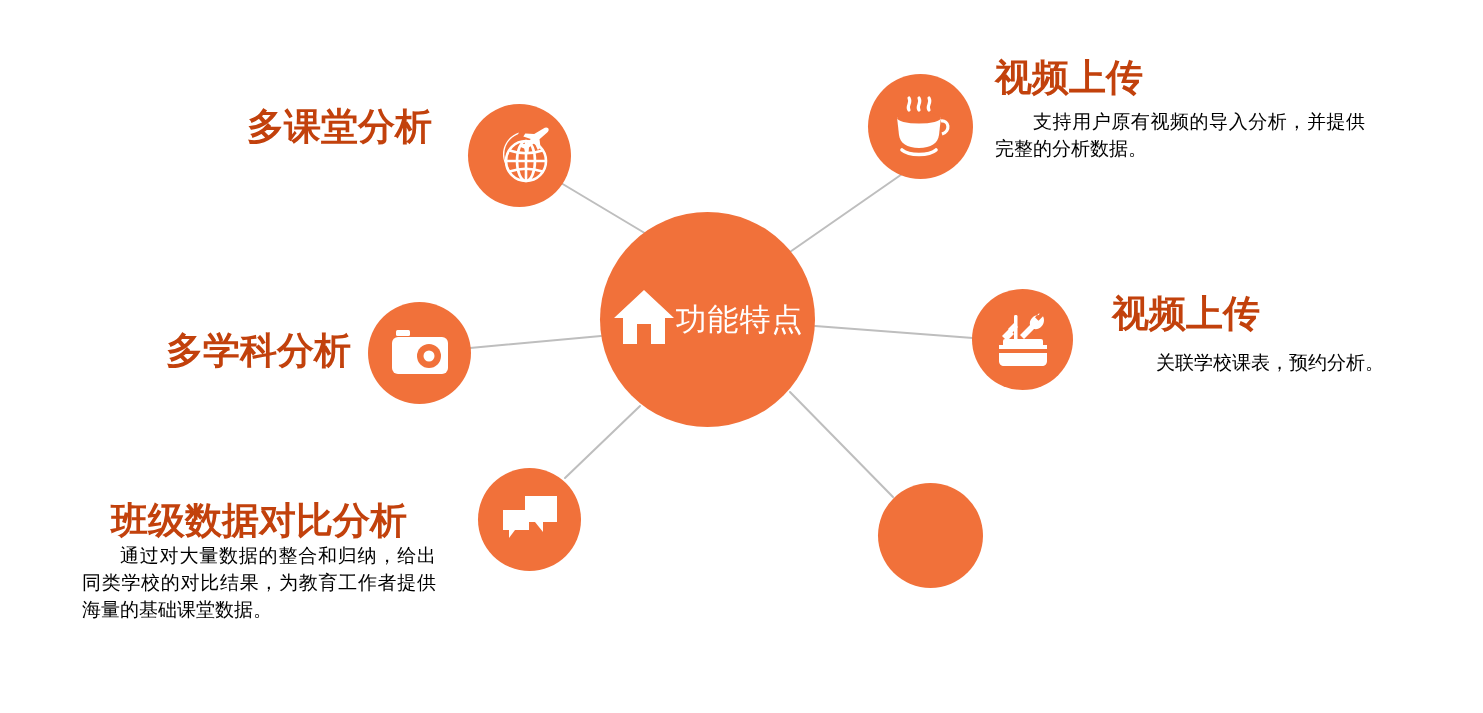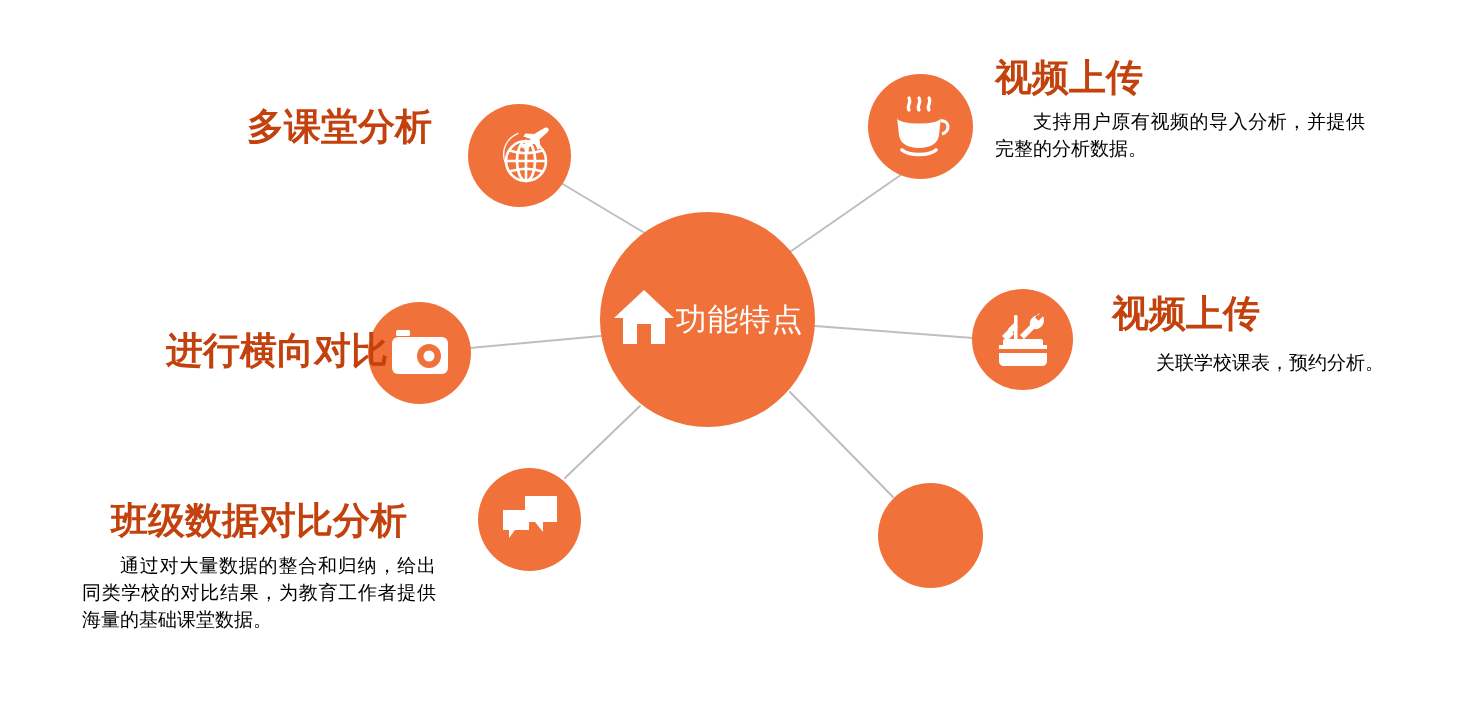--- a/index.html
+++ b/index.html
@@ -79,21 +79,21 @@
     color: #000000;
     text-align: justify;
     text-justify: inter-ideograph;
     text-indent: 2em;
   }
 
   #t-multiclass { left: 247px; top: 106px; }
   #t-subject    { left: 166px; top: 330px; }
   #t-schooldata { left: 82px;  top: 500px; width: 354px; }
   #t-schooldata .node-title { text-align: center; }
-  #t-schooldata .node-desc  { margin-top: 10px; }
+  #t-schooldata .node-desc  { }
 
   #t-video      { left: 995px; top: 57px;  width: 370px; }
   #t-video .node-desc { margin-top: 11px; font-family: Liberation Mono, monospace; }
 
   #t-schedule   { left: 1112px; top: 293px; width: 272px; }
   #t-schedule .node-desc { margin-top: 14px; text-indent: 0; text-align: right; }
 
   #t-classdata  { left: 1012px; top: 500px; width: 360px; }
   #t-classdata .node-desc { margin-top: 10px; }
 </style>
@@ -204,16 +204,16 @@
     <span>
       <svg width="64" height="50" viewBox="0 0 64 50">
         <rect x="8" y="2" width="14" height="6" rx="1.5" fill="#ffffff"></rect>
         <rect x="4" y="9" width="56" height="37" rx="6" fill="#ffffff"></rect>
         <circle cx="41" cy="28" r="12" fill="#F1713A"></circle>
         <circle cx="41" cy="28" r="5.5" fill="#ffffff"></circle>
       </svg>
     </span>
   </div>
   <div class="text-block" id="t-subject">
-    <div class="node-title">进行横向对比</div>
+    <div class="node-title">多学科分析</div>
   </div>
 
 </div>
 
 </body></html>

